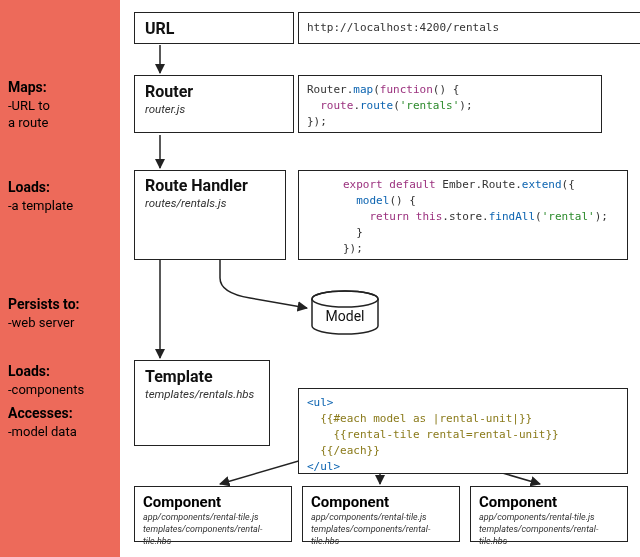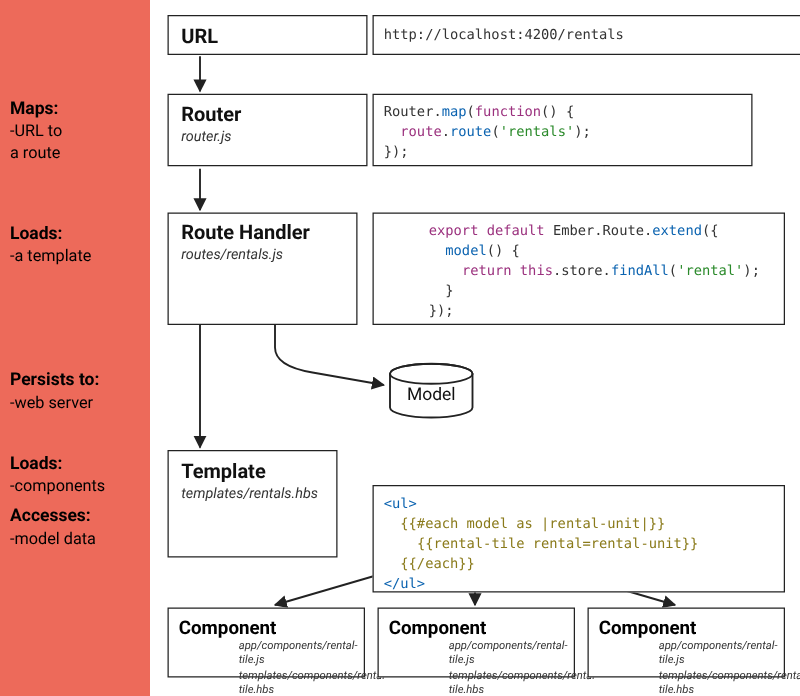--- a/index.html
+++ b/index.html
@@ -16,21 +16,21 @@
   .kw { color: #9b317e; }
   .fn { color: #0b63b0; }
   .str { color: #2b8a2b; }
   .tag { color: #0b63b0; }
   .hb { color: #8a7a1a; }
   .cylinder { position: absolute; }
   .cyl-label { position: absolute; width: 100%; text-align: center; font-size: 14px; color: #111; }
   svg.arrows { position: absolute; left: 0; top: 0; }
   .comp { position: absolute; border: 1.5px solid #222; background: #fff; padding: 6px 8px 2px; }
   .comp .t { font-weight: 700; font-size: 15px; }
-  .comp .s { font-style: italic; font-size: 9px; color: #333; line-height: 1.25; margin-top: 1px; margin-left: 48px; }
+  .comp .s { font-style: italic; font-size: 9px; color: #333; line-height: 1.25; margin-top: 1px; }
 </style>
 </head>
 <body>
 
 <div class="sidebar">
   <div class="side-block" style="top:78px">
     <div class="side-title">Maps:</div>
     <div>-URL to</div>
     <div>a route</div>
   </div>

